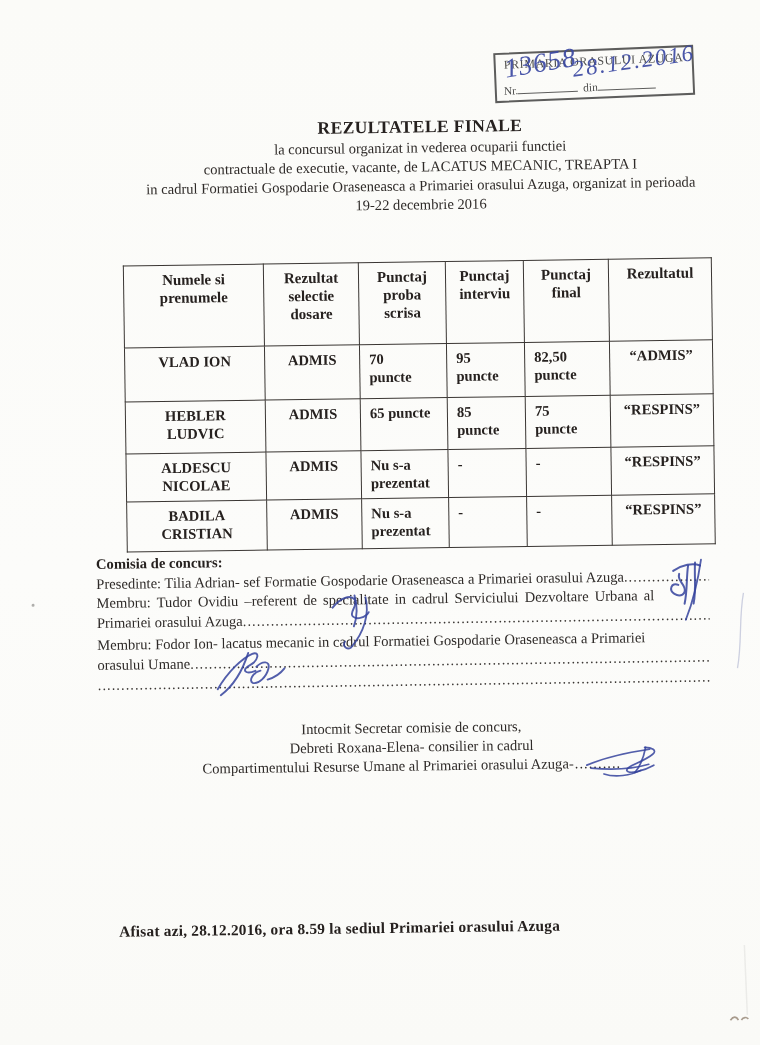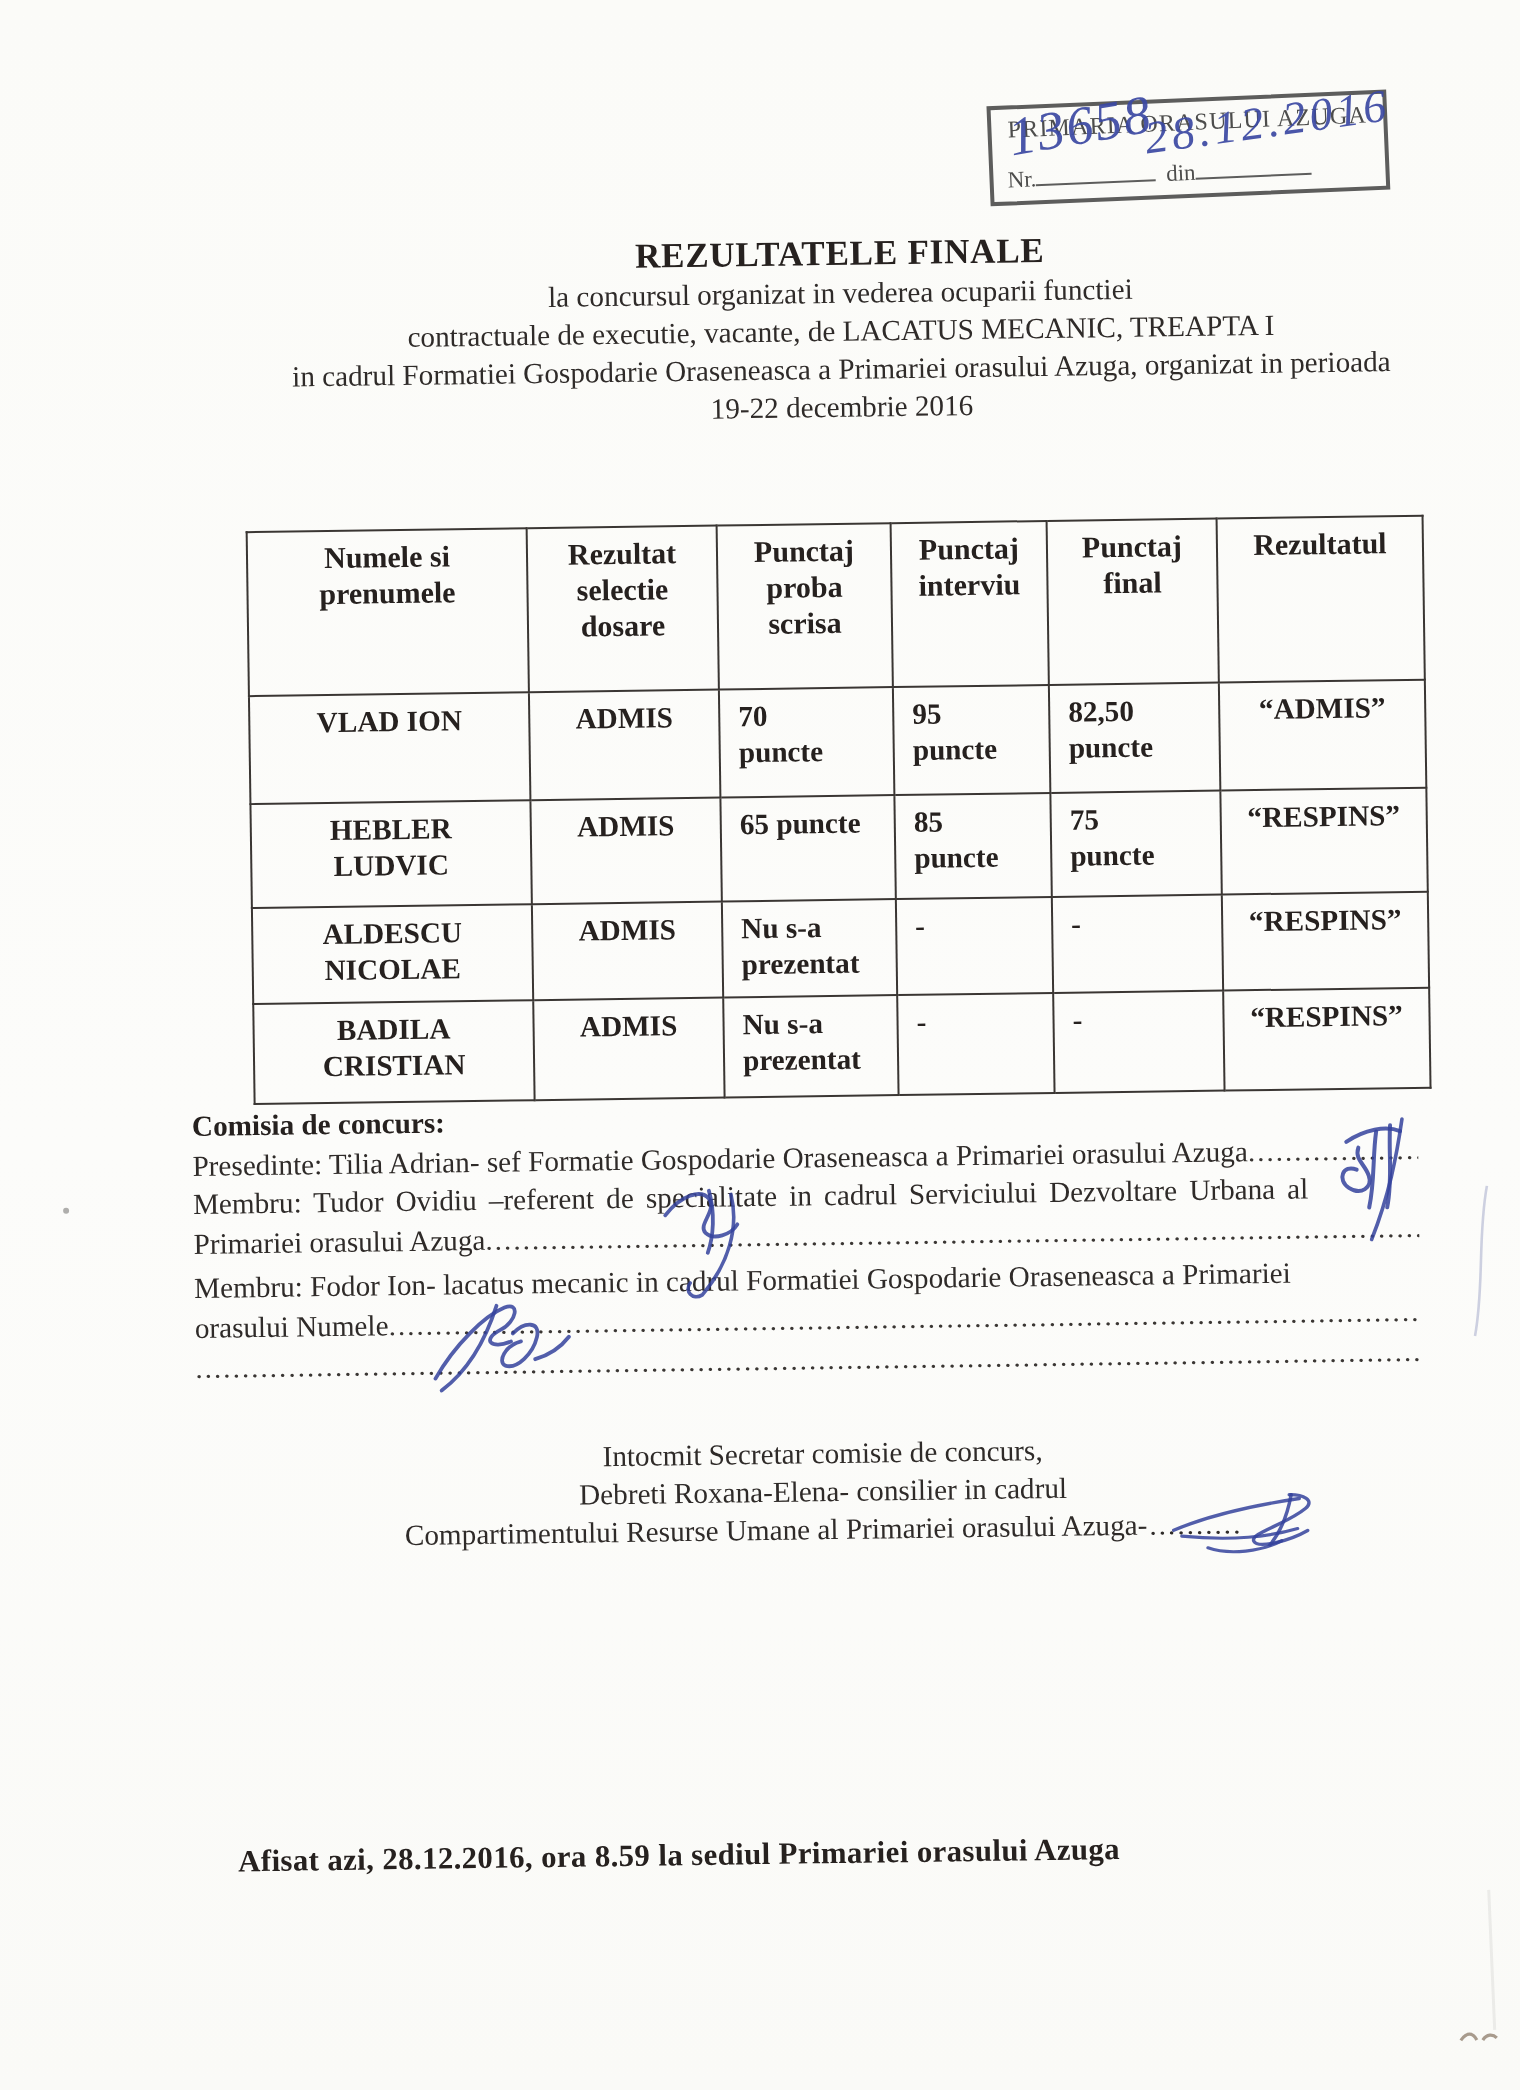--- a/index.html
+++ b/index.html
@@ -175,21 +175,21 @@
         <span class="txt">Presedinte: Tilia Adrian- sef Formatie Gospodarie Oraseneasca a Primariei orasului Azuga </span>
         <span class="dots">...........................................................................................................................................................................................</span>
       </div>
       <div class="stretch">Membru: Tudor Ovidiu –referent de specialitate in cadrul Serviciului Dezvoltare Urbana al</div>
       <div class="dotline">
         <span class="txt">Primariei orasului Azuga</span>
         <span class="dots">...........................................................................................................................................................................................</span>
       </div>
       <div class="gap-top">Membru: Fodor Ion- lacatus mecanic in cadrul Formatiei Gospodarie Oraseneasca a Primariei</div>
       <div class="dotline">
-        <span class="txt">orasului Numele</span>
+        <span class="txt">orasului Umane</span>
         <span class="dots">...........................................................................................................................................................................................</span>
       </div>
       <div class="dots-row">...........................................................................................................................................................................................</div>
     </div>
 
     <div class="secretary">
       <div>Intocmit Secretar comisie de concurs,</div>
       <div>Debreti Roxana-Elena- consilier in cadrul</div>
       <div>
         <span>Compartimentului Resurse Umane  al Primariei orasului Azuga</span><span class="sec-dots">-..........</span>

